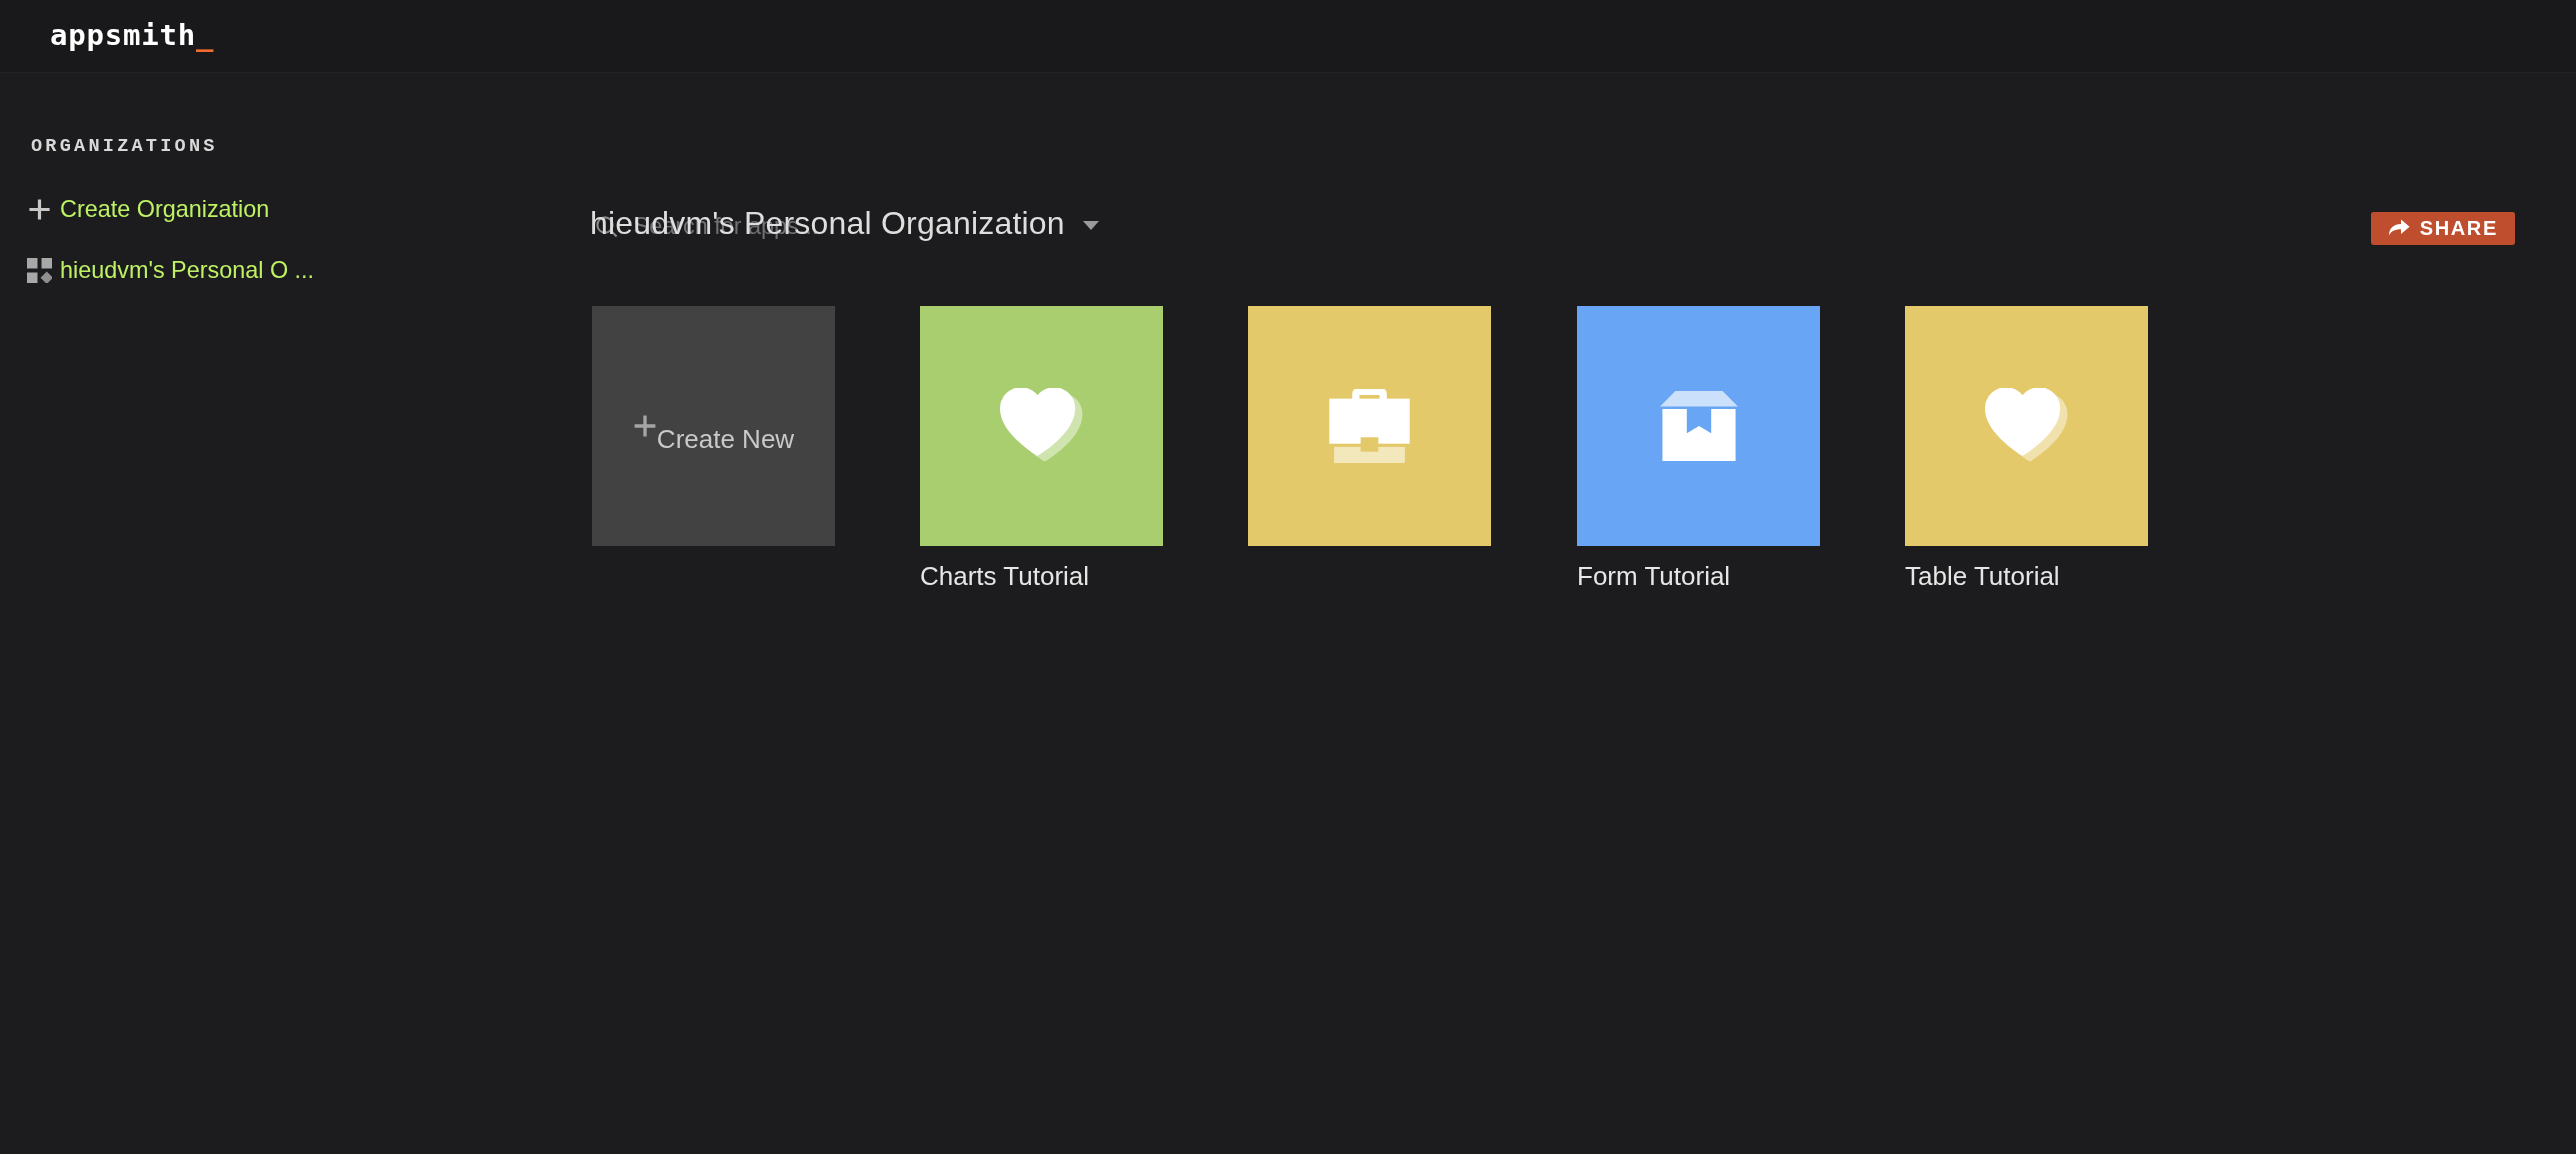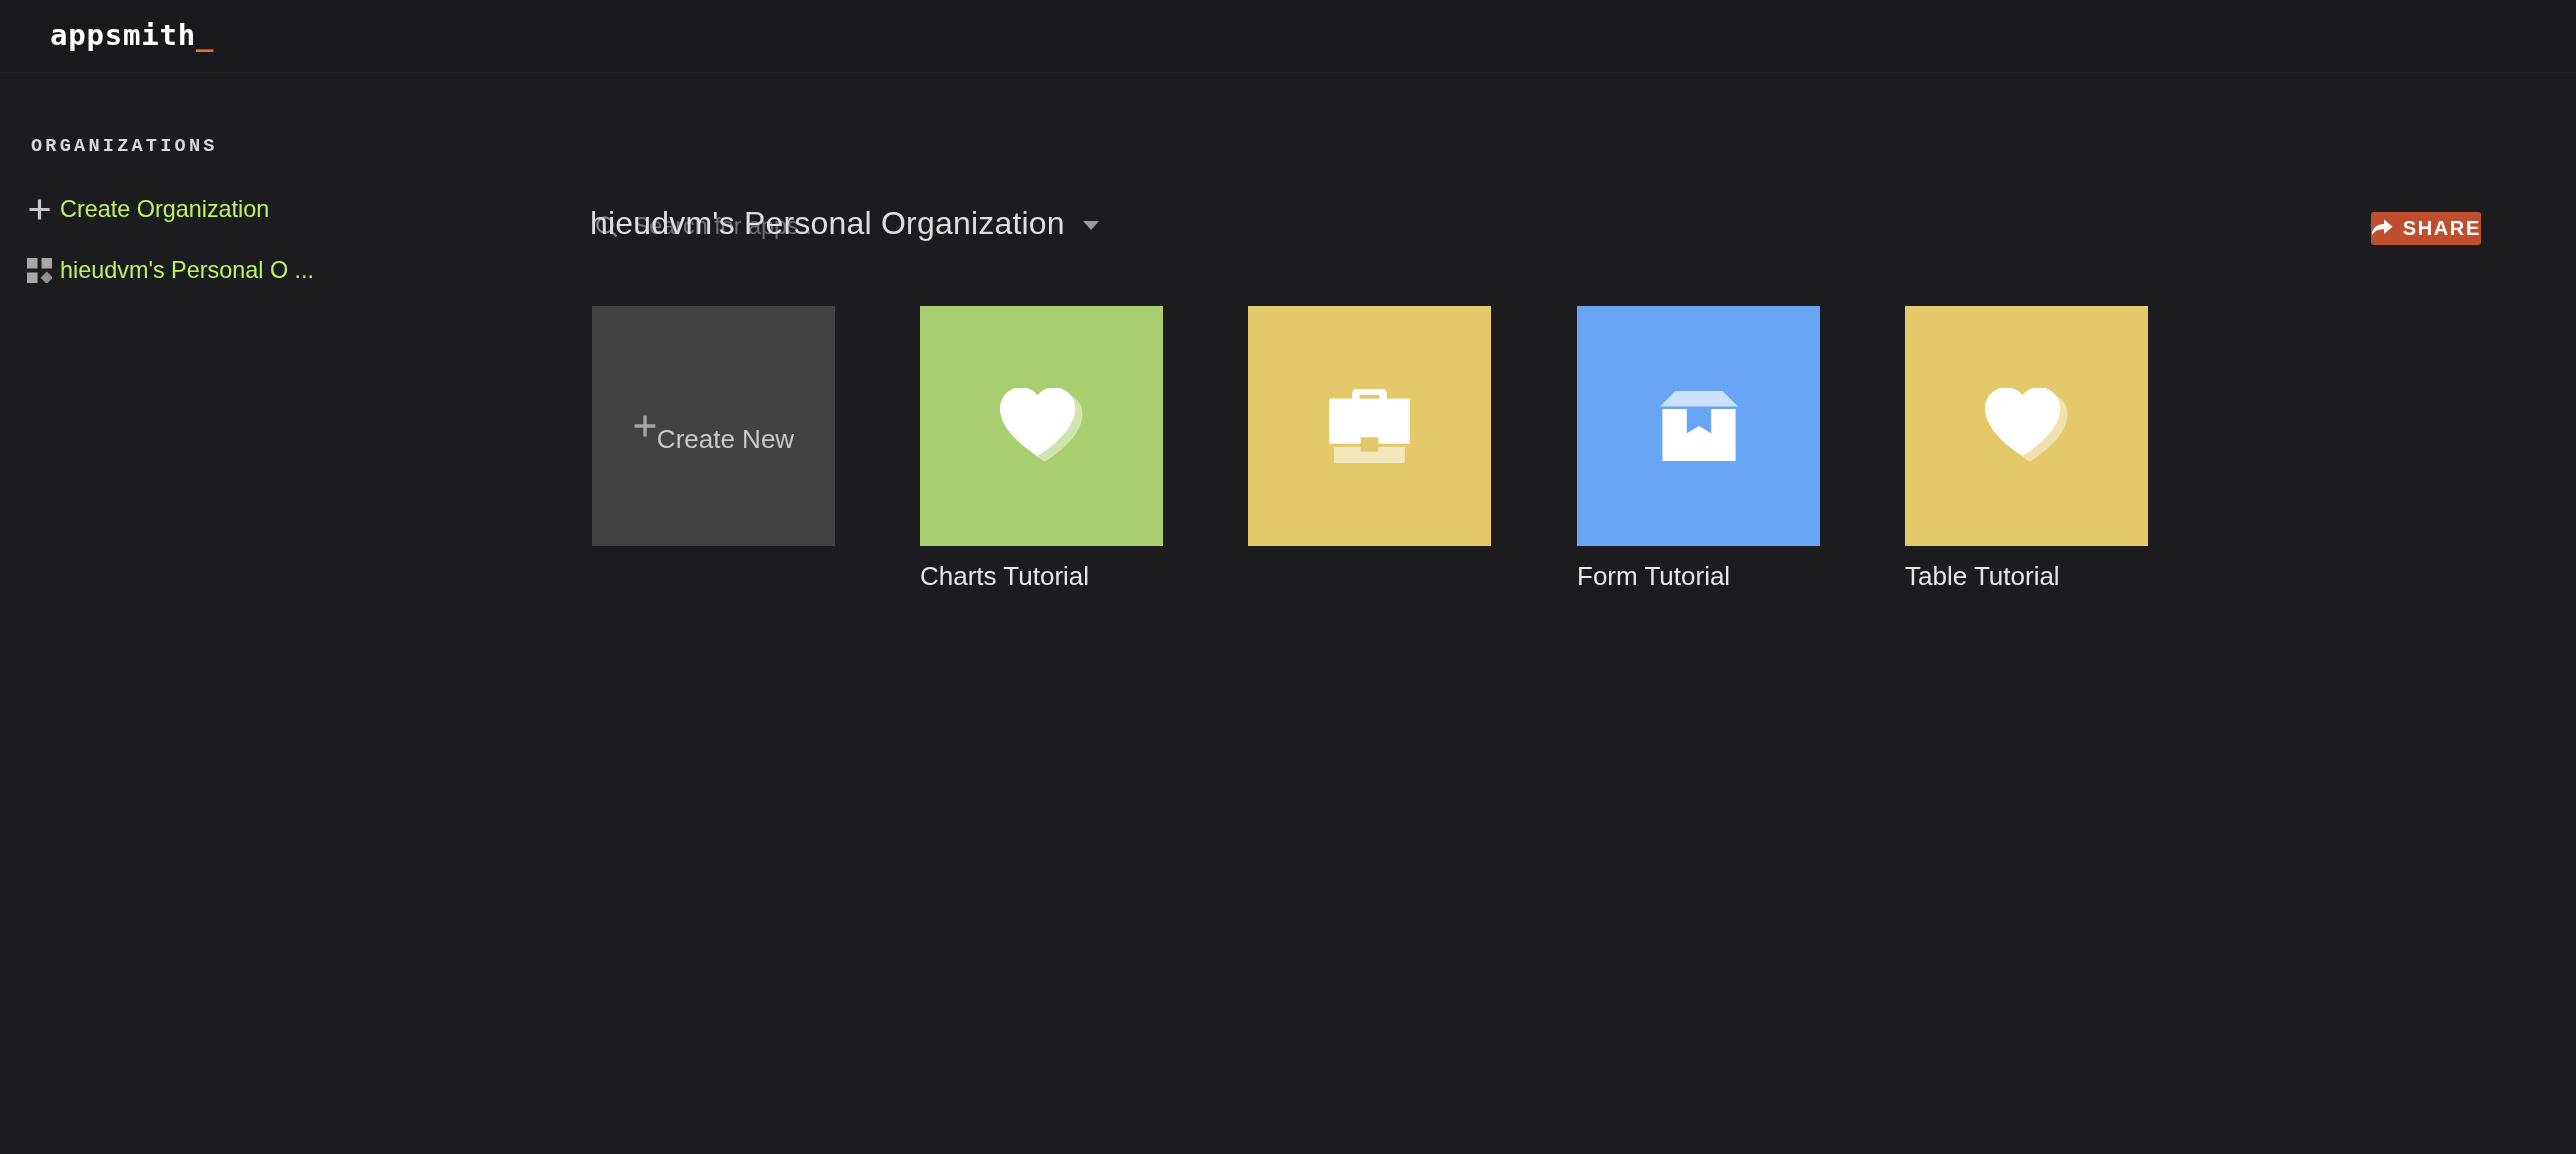--- a/index.html
+++ b/index.html
@@ -30,21 +30,21 @@
                   font-size:23.4px; color:#f0abfc; width:728px;
                   font-family:"Liberation Sans", sans-serif; }
   .search-input::placeholder { color:#707074; opacity:1; }
 
   .title-row { position:absolute; left:590px; top:205px; display:flex; align-items:center; }
   .org-title { font-size:32px; font-weight:500; color:#dedede; letter-spacing:0.2px; }
   .caret-down { width:0; height:0; margin-left:18px; margin-top:4.9px;
                 border-left:8px solid transparent; border-right:8px solid transparent;
                 border-top:9.7px solid #9a9a9a; }
 
-  .share-btn { position:absolute; left:2371px; top:212px; width:110px; height:33px;
+  .share-btn { position:absolute; left:2371px; top:212px; width:144px; height:33px;
                background:#bf4e2e; border:none; border-radius:2.4px; cursor:pointer;
                display:flex; align-items:center; justify-content:center; gap:9.7px; }
   .share-btn .share-label { color:#ffffff; font-size:20px; font-weight:700;
                             letter-spacing:1.6px; font-family:"Liberation Sans", sans-serif; }
 
   
   .card-slot { position:absolute; top:306px; width:243px; }
   .slot-0 { left:592px; } .slot-1 { left:920px; } .slot-2 { left:1248px; }
   .slot-3 { left:1577px; } .slot-4 { left:1905px; }
 

